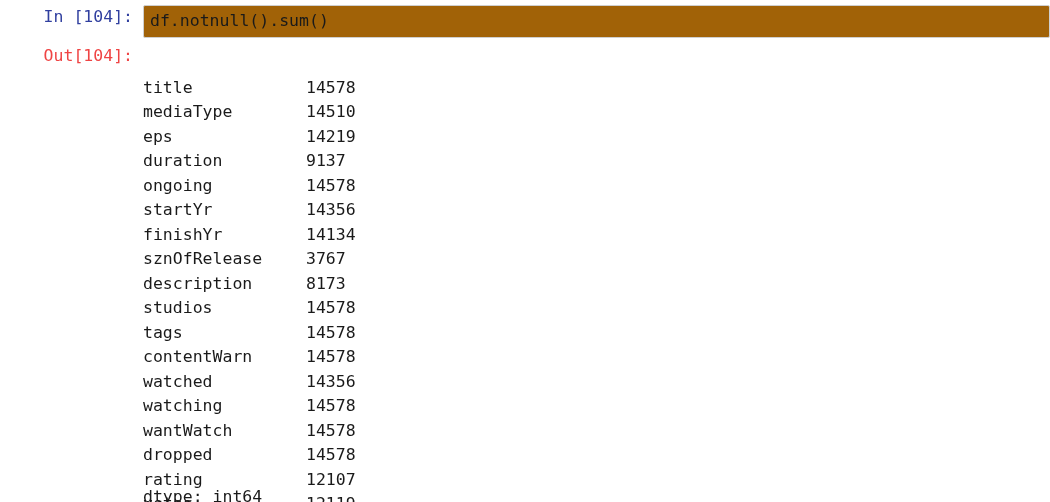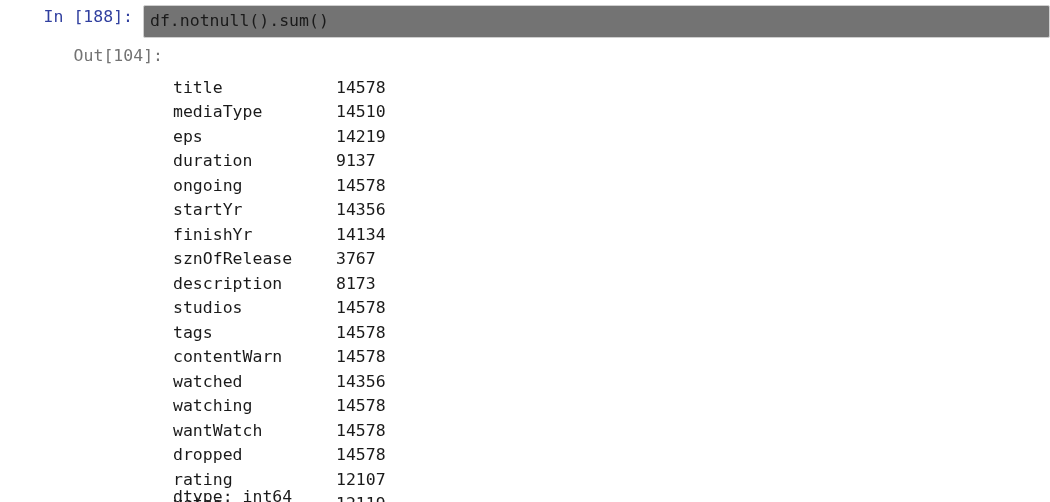--- a/index.html
+++ b/index.html
@@ -38,28 +38,28 @@
     padding-right: 10px;
     text-align: right;
     font-family: "DejaVu Sans Mono", "Liberation Mono", monospace;
     font-size: 16.5px;
     line-height: 24.5px;
     white-space: pre;
     letter-spacing: 0px;
     user-select: none;
   }
   .prompt-in  { color: #303F9F; }
-  .prompt-out { color: #737373; margin-left: 30px; }
+  .prompt-out { color: #ef4444; }
 
   
   .input-row { margin-top: 5px; }
 
   .code-area {
     flex: 1 1 auto;
-    background: #737373;
+    background: #a16207;
     border: 1px solid #cfcfcf;
     border-radius: 2px;
     box-sizing: border-box;
     padding: 3px 0 3px 6px;
     min-height: 25px;
   }
   .code-line {
     font-family: "DejaVu Sans Mono", "Liberation Mono", monospace;
     font-size: 16.5px;
     line-height: 24.5px;
@@ -106,21 +106,21 @@
     height: 24.5px;
     white-space: pre;
   }
 </style>
 </head>
 <body>
 
 <div class="notebook">
 
   <div class="cell-row input-row">
-    <div class="prompt prompt-in">In [188]:</div>
+    <div class="prompt prompt-in">In [104]:</div>
     <div class="code-area">
       <div class="code-line">df.notnull().sum()</div>
     </div>
   </div>
 
   <div class="cell-row output-row">
     <div class="prompt prompt-out">Out[104]:</div>
     <div class="output-area">
       <pre class="out-pre" id="series-output"><span class="series-row"><span class="series-label">title</span><span class="series-value">14578</span></span><span class="series-row"><span class="series-label">mediaType</span><span class="series-value">14510</span></span><span class="series-row"><span class="series-label">eps</span><span class="series-value">14219</span></span><span class="series-row"><span class="series-label">duration</span><span class="series-value">9137</span></span><span class="series-row"><span class="series-label">ongoing</span><span class="series-value">14578</span></span><span class="series-row"><span class="series-label">startYr</span><span class="series-value">14356</span></span><span class="series-row"><span class="series-label">finishYr</span><span class="series-value">14134</span></span><span class="series-row"><span class="series-label">sznOfRelease</span><span class="series-value">3767</span></span><span class="series-row"><span class="series-label">description</span><span class="series-value">8173</span></span><span class="series-row"><span class="series-label">studios</span><span class="series-value">14578</span></span><span class="series-row"><span class="series-label">tags</span><span class="series-value">14578</span></span><span class="series-row"><span class="series-label">contentWarn</span><span class="series-value">14578</span></span><span class="series-row"><span class="series-label">watched</span><span class="series-value">14356</span></span><span class="series-row"><span class="series-label">watching</span><span class="series-value">14578</span></span><span class="series-row"><span class="series-label">wantWatch</span><span class="series-value">14578</span></span><span class="series-row"><span class="series-label">dropped</span><span class="series-value">14578</span></span><span class="series-row"><span class="series-label">rating</span><span class="series-value">12107</span></span><span class="series-row"><span class="series-label">votes</span><span class="series-value">12119</span></span><span class="series-dtype">dtype: int64</span></pre>
     </div>

